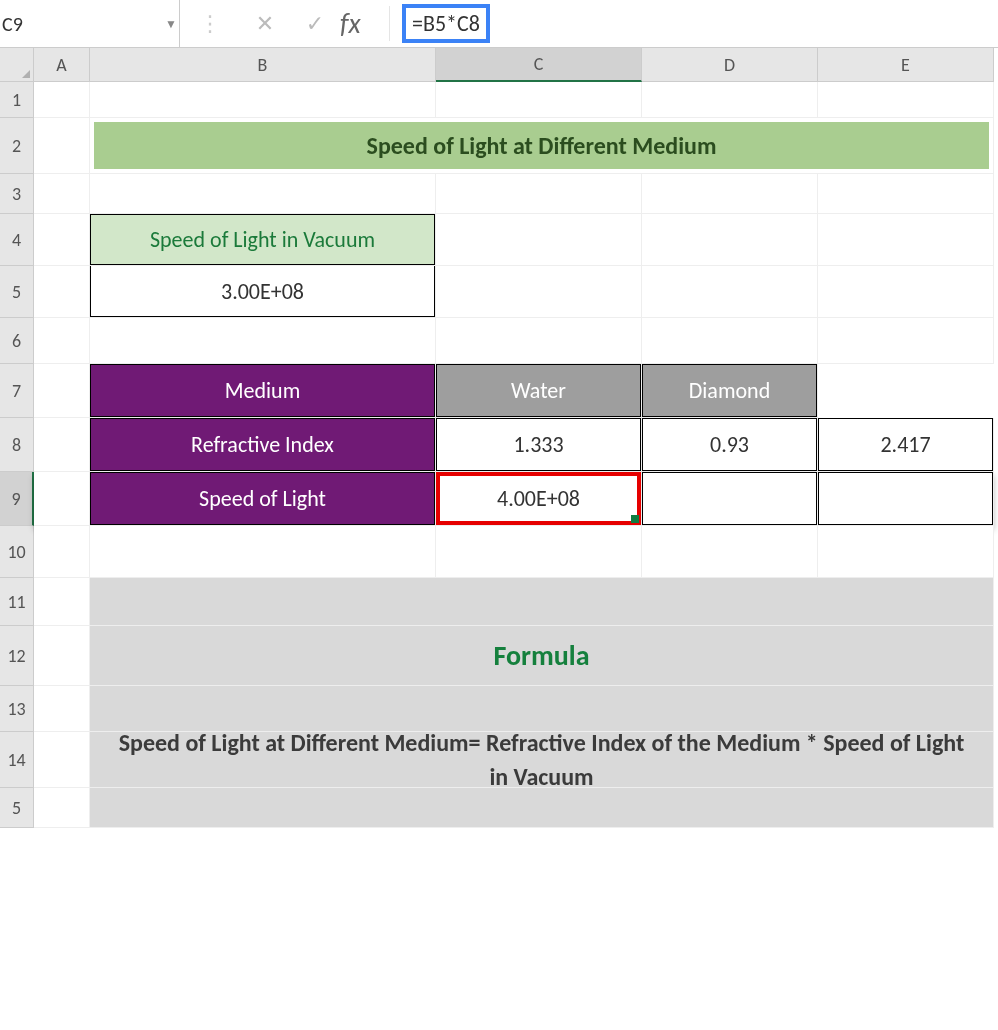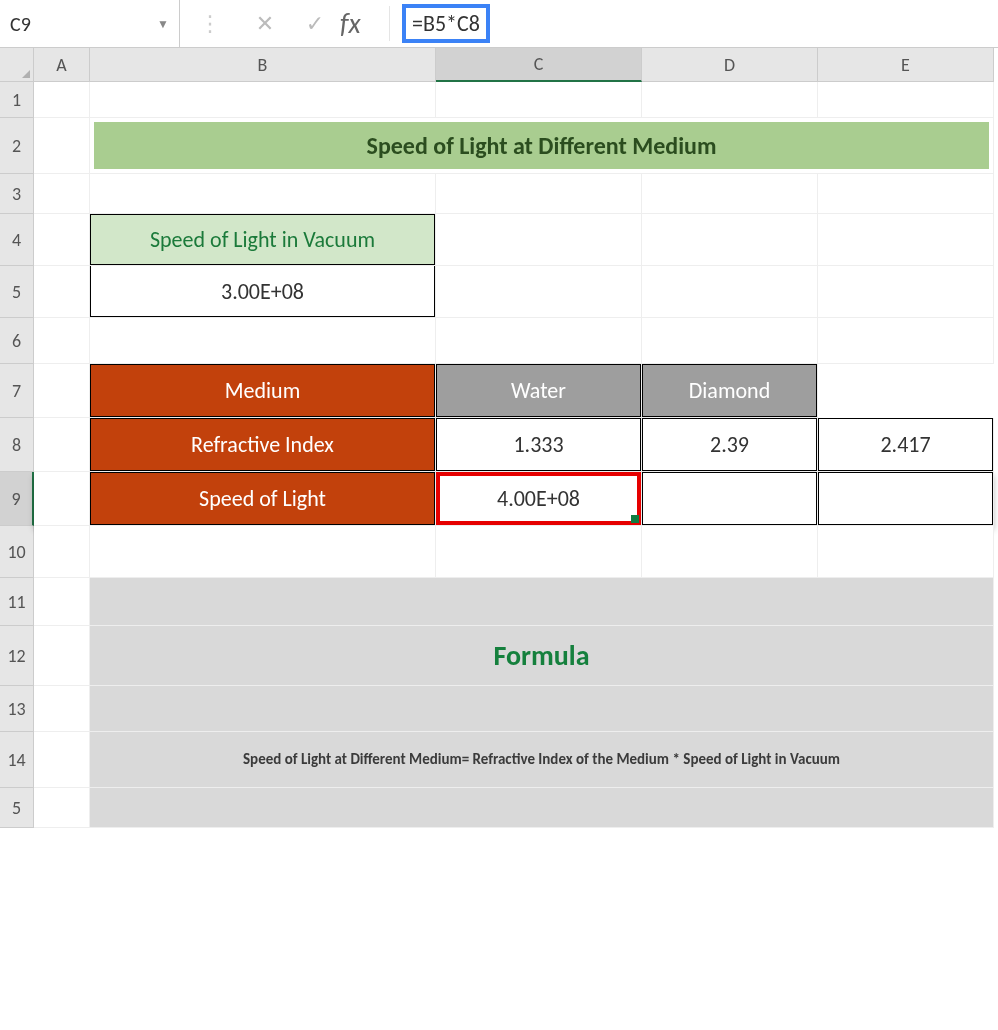--- a/index.html
+++ b/index.html
@@ -15,21 +15,21 @@
     align-items: center;
     height: 48px;
     border-bottom: 1px solid #ccc;
     background: #fff;
   }
   .name-box {
     width: 180px;
     height: 100%;
     display: flex;
     align-items: center;
-    padding: 0 10px;
+    padding: 0 2px;
     border-right: 1px solid #ccc;
     font-size: 20px;
     color: #333;
     position: relative;
   }
   .name-box .dd {
     margin-left: auto;
     color: #888;
     font-size: 12px;
   }
@@ -164,21 +164,21 @@
     display:flex;align-items:center;justify-content:center;
     border:1px solid #000;
     border-top:none;
   }
   .tbl-h {
     color:#fff;font-size:22px;
     width:100%;height:100%;
     display:flex;align-items:center;justify-content:center;
     border:1px solid #000;
   }
-  .hdr-blue{ background:#c2410c; }
+  .hdr-blue{ background:#701a75; }
   .hdr-gray{ background:#9e9e9e; }
   .tbl-c {
     font-size:22px;
     width:100%;height:100%;
     display:flex;align-items:center;justify-content:center;
     border:1px solid #000;
   }
   .redbox {
     border:4px solid #e60000 !important;
     position:relative;
@@ -191,21 +191,21 @@
   .shadowcol { box-shadow: 0 4px 6px rgba(0,0,0,0.25); }
   .formula-box {
     background:#d9d9d9;
     width:100%;height:100%;
     display:flex;align-items:center;justify-content:center;
   }
   .formula-title{
     color:#15803d;font-weight:bold;font-size:28px;
   }
   .formula-text{
-    color:#3b3b3b;font-weight:bold;font-size:15px;
+    color:#3b3b3b;font-weight:bold;font-size:24px;
     text-align:center;line-height:1.4;
     padding:0 24px;
   }
   .watermark{
     position:absolute;
     left:360px;
     top:920px;
     display:flex;align-items:center;
     gap:6px;
     opacity:0.92;
@@ -330,21 +330,21 @@
 
     <div class="sheet-row">
       <div class="cell cA r8"></div>
       <div class="cell cB r8" style="padding:0">
           <div class="tbl-h hdr-blue">Refractive Index</div>
         </div>
       <div class="cell cC r8" style="padding:0">
           <div class="tbl-c">1.333</div>
         </div>
       <div class="cell cD r8" style="padding:0">
-          <div class="tbl-c">2.39</div>
+          <div class="tbl-c">0.93</div>
         </div>
       <div class="cell cE r8" style="padding:0">
           <div class="tbl-c">2.417</div>
         </div>
     </div>
 
     <div class="sheet-row shadowcol">
       <div class="cell cA r9"></div>
       <div class="cell cB r9" style="padding:0">
           <div class="tbl-h hdr-blue">Speed of Light</div>

